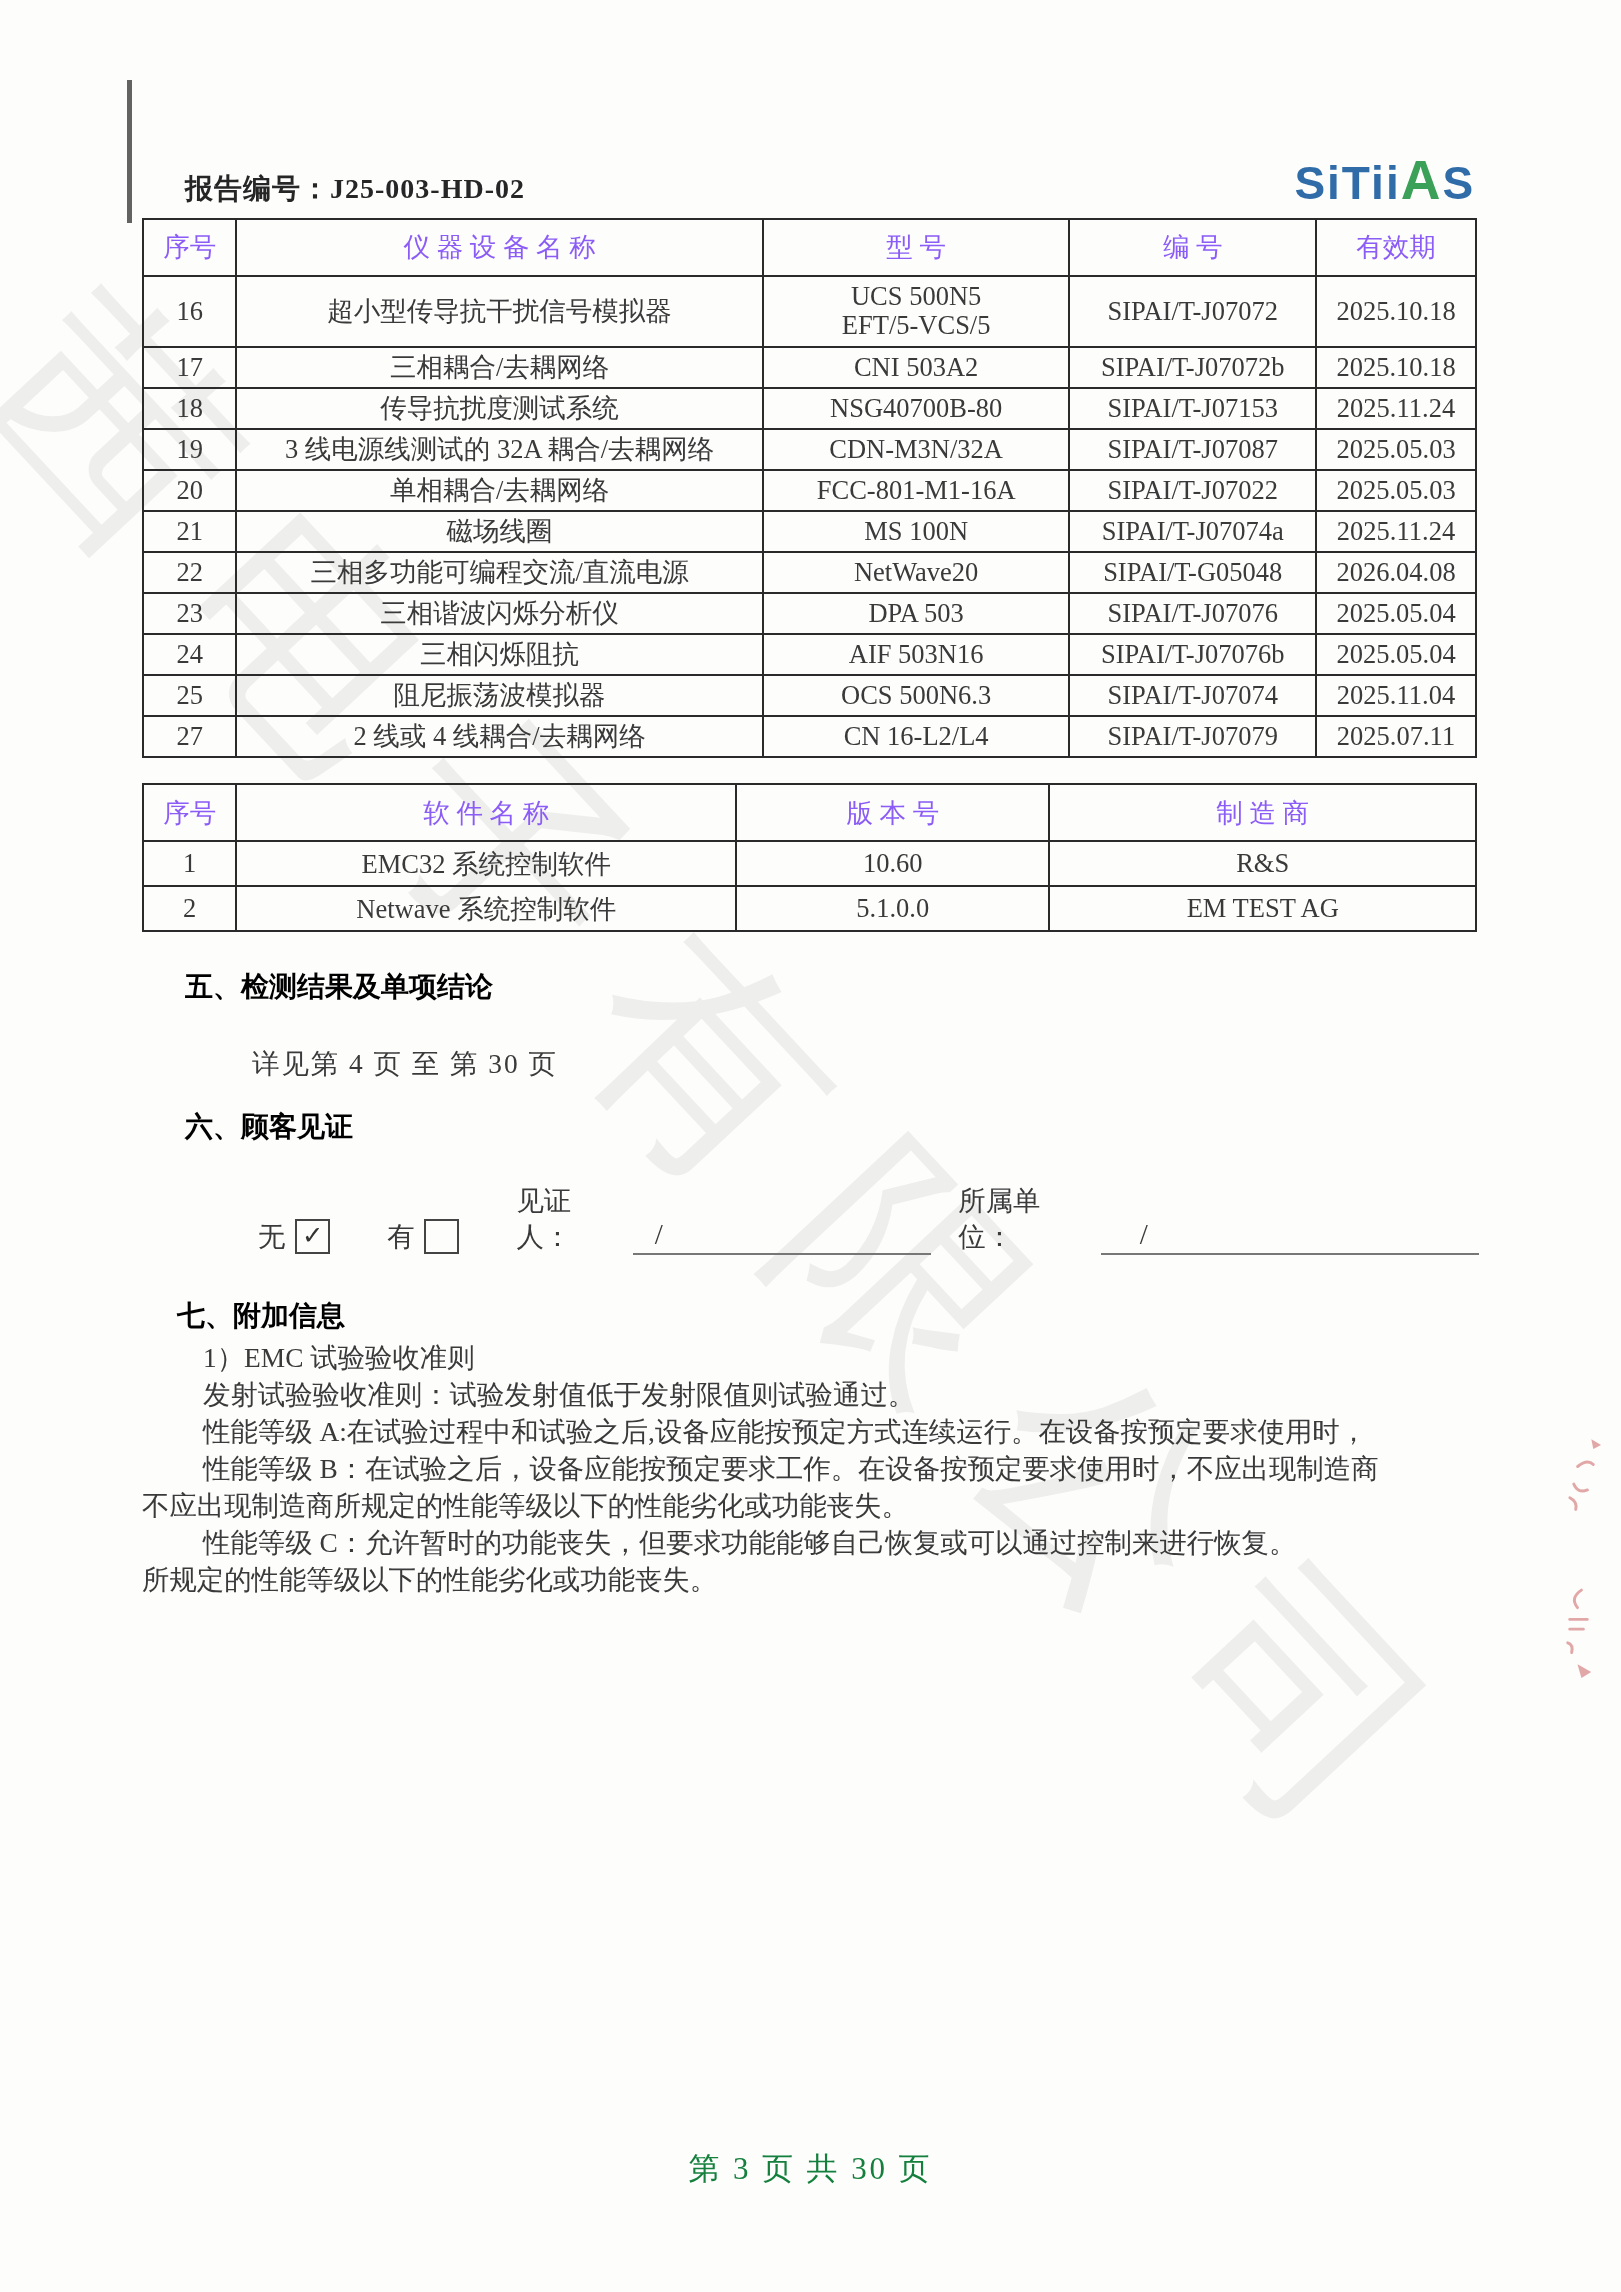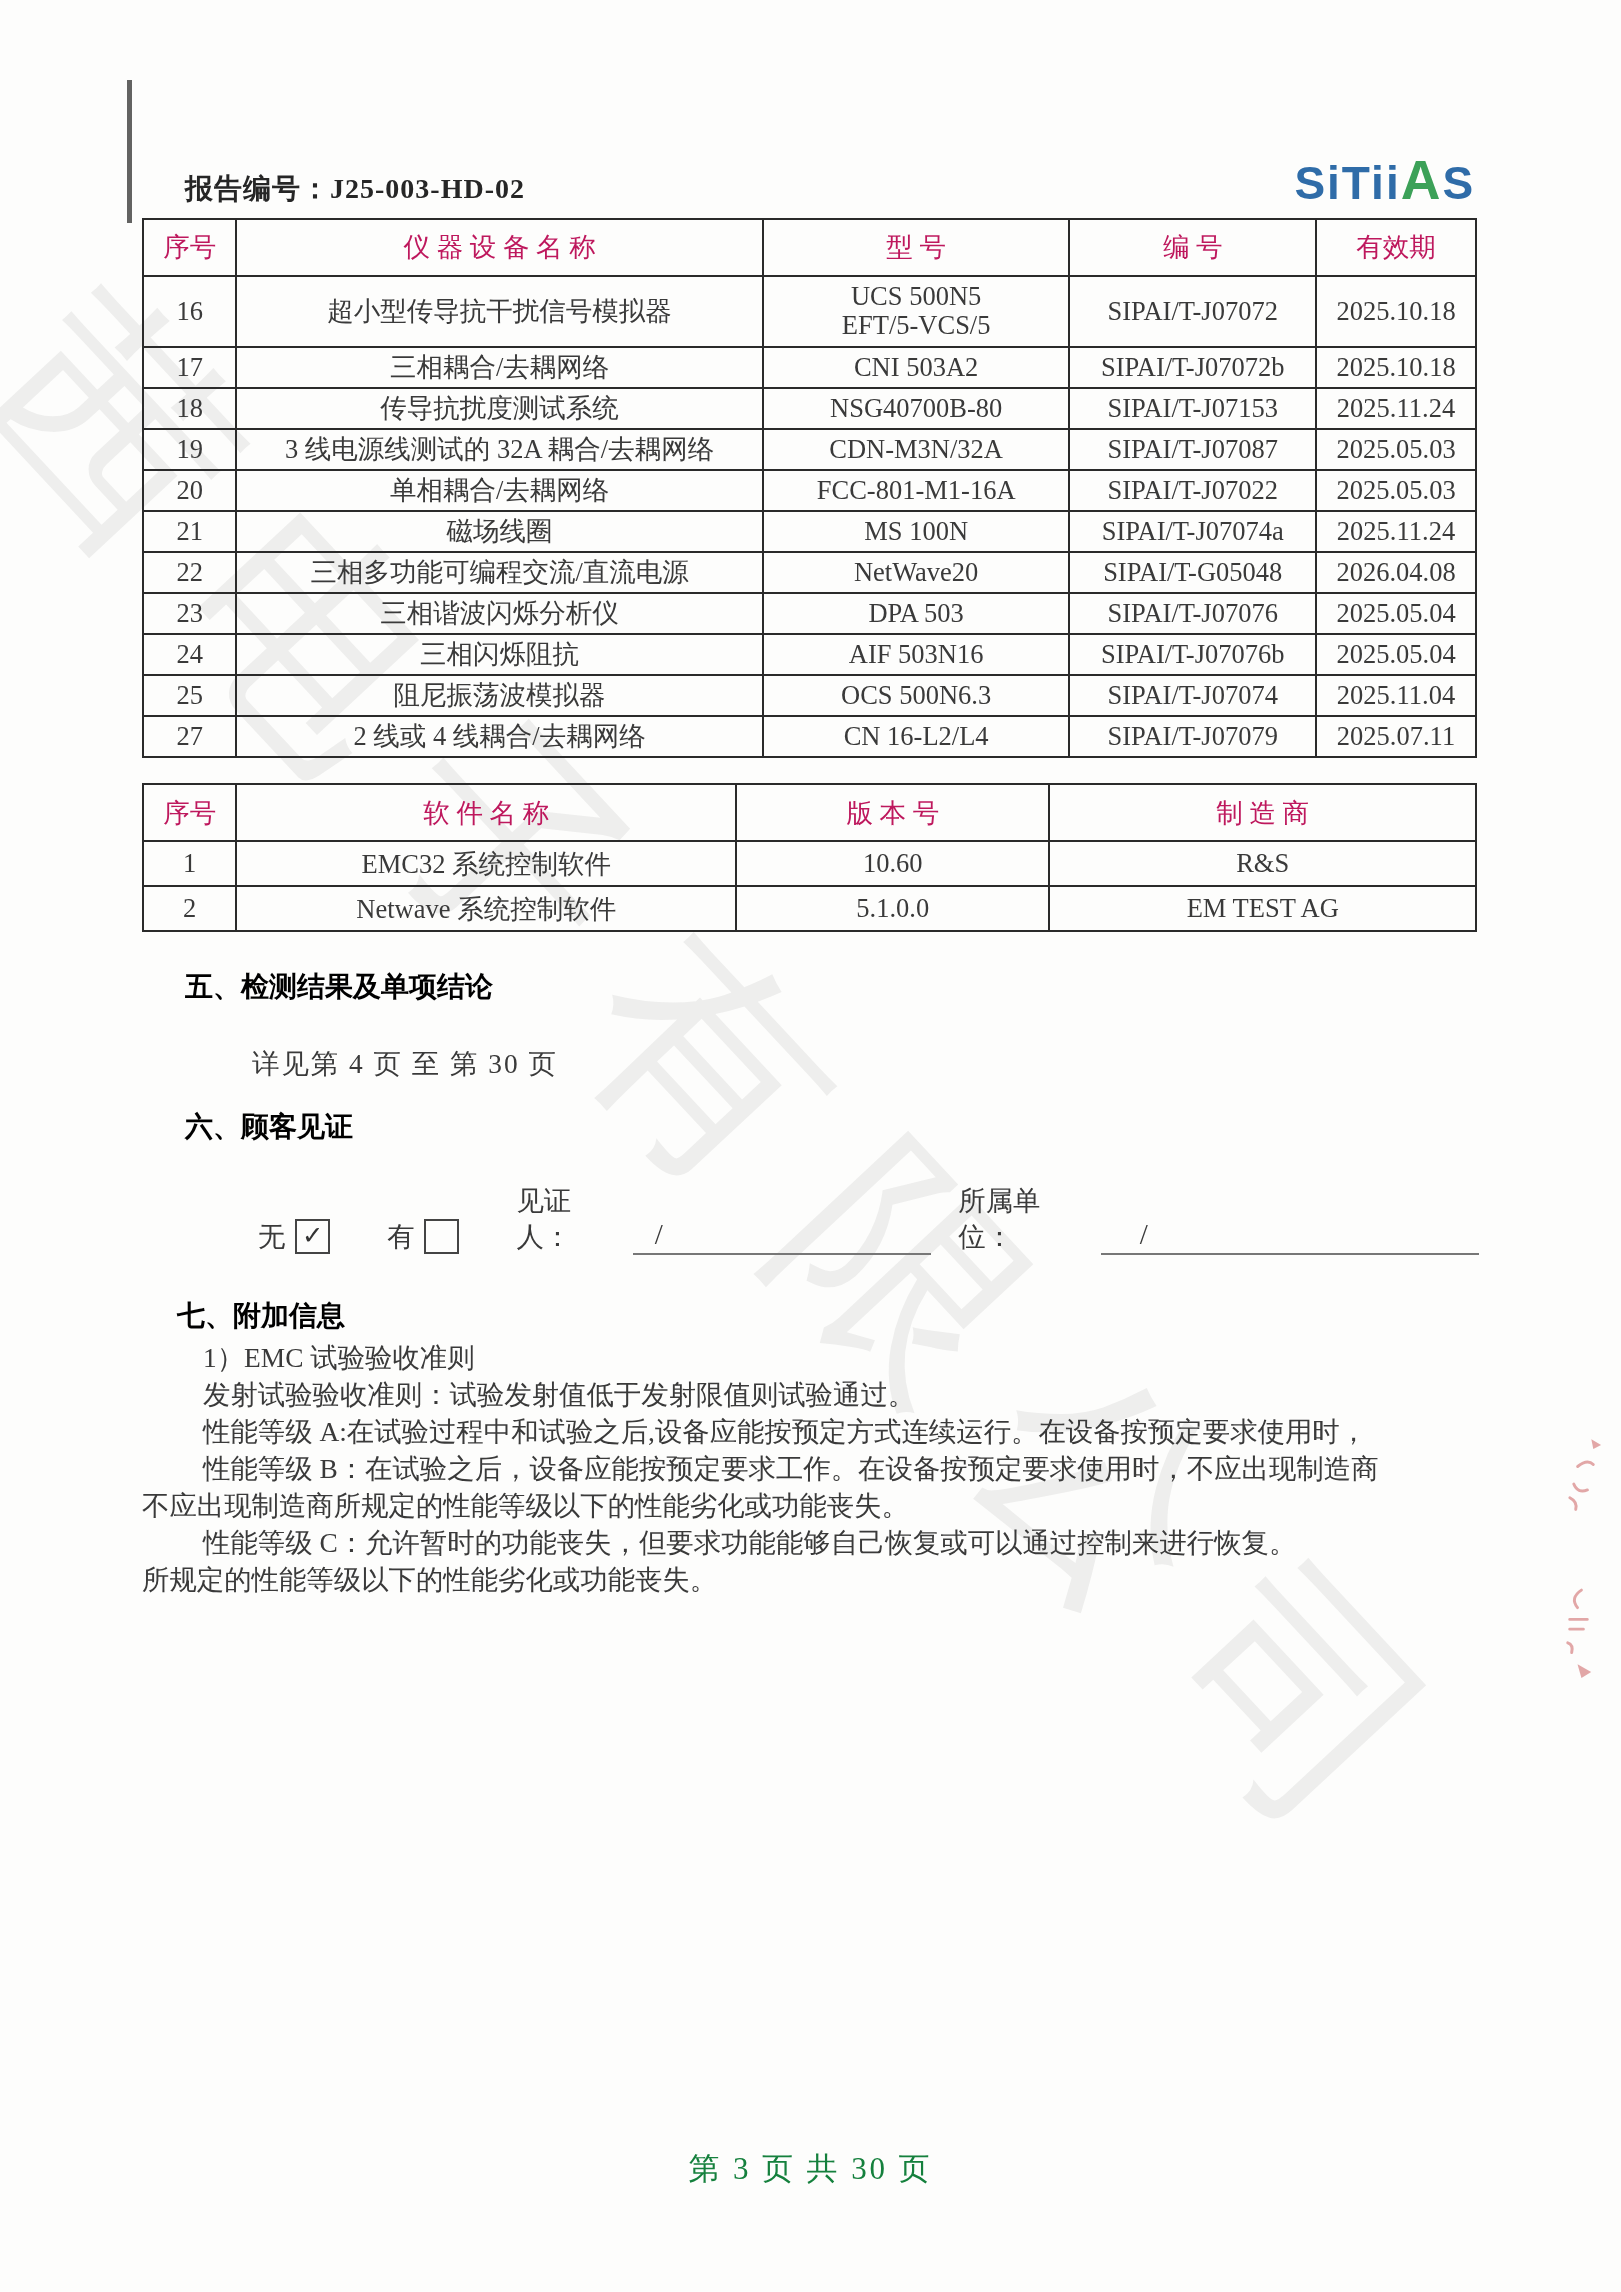--- a/index.html
+++ b/index.html
@@ -26,21 +26,21 @@
   .report-no .lbl{font-family:"Liberation Sans","DejaVu Sans",sans-serif;}
   .logo{font-family:"Liberation Sans","DejaVu Sans",sans-serif;font-weight:bold;font-size:46px;letter-spacing:2px;line-height:1;}
   .logo .blue{color:#2f6ca8;}
   .logo .green{color:#3ca158;font-size:55px;}
   
   table.tbl{border-collapse:collapse;width:1335px;table-layout:fixed;background:transparent;}
   table.tbl th,table.tbl td{
     border:2px solid #2a2a2a;text-align:center;vertical-align:middle;
     font-size:26.5px;color:#3a3a3a;padding:0 3.9px;overflow:hidden;
   }
-  table.tbl th{font-weight:normal;height:55px;color:#be185d;}
+  table.tbl th{font-weight:normal;height:55px;color:#8b5cf6;}
   table.tbl{border-top:2.9px solid #222;}
   #equip-table td{height:39px;line-height:1.1;}
   #equip-table tr.tall td{height:69px;}
   td.pre{white-space:pre-line;line-height:1.25;}
   #soft-table{margin-top:25.5px;}
   #soft-table td{height:43px;}
   
   .sec-title{
     font-family:"Liberation Sans","DejaVu Sans",sans-serif;
     font-weight:bold;font-size:28px;color:#000000;

